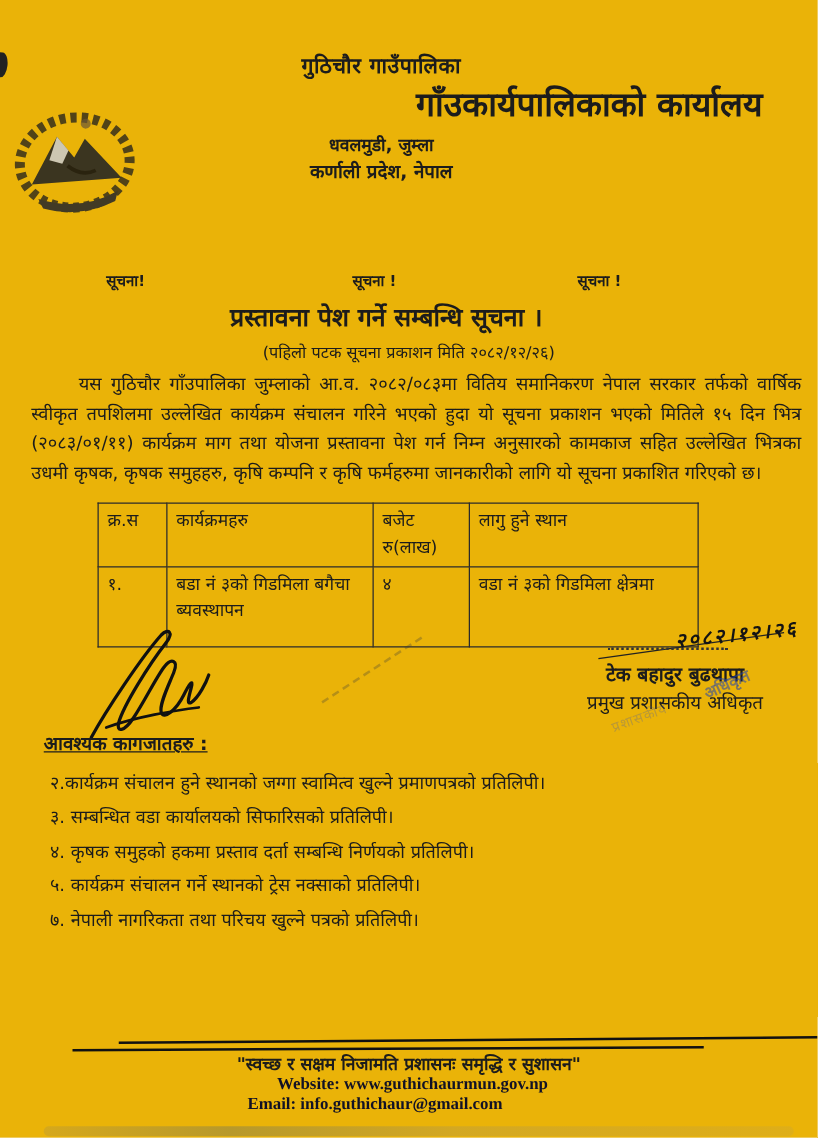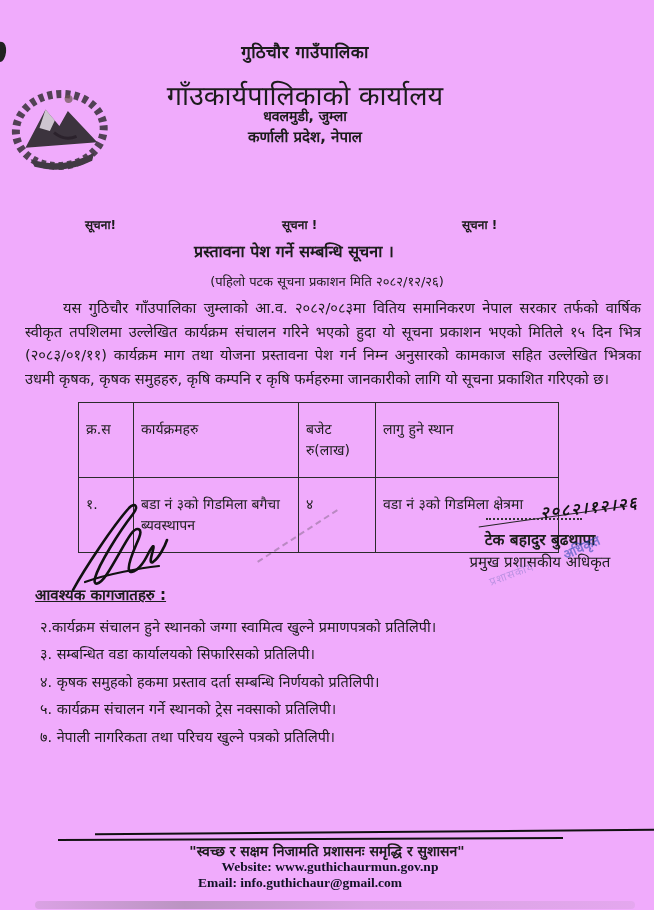--- a/index.html
+++ b/index.html
@@ -1,39 +1,39 @@
 <!DOCTYPE html>
 <html><head>
 <meta charset="utf-8">
 <style>
   html,body{margin:0;padding:0;}
   body{
     width:654px;height:910px;background:#f6f6f4;
     font-family:"DejaVu Sans","Liberation Sans",sans-serif;
     color:#1c1c1c;position:relative;overflow:hidden;
   }
-  .page{position:absolute;left:0;top:0;width:654px;height:910px;background:#f0abfc;}
+  .page{position:absolute;left:0;top:0;width:654px;height:910px;background:#eab308;}
   .abs{position:absolute;}
   .center{text-align:center;}
   
   .muni{left:0;top:40px;width:610px;font-size:17px;font-weight:bold;letter-spacing:.5px;}
-  .office{left:0;top:76px;width:610px;font-size:27px;font-weight:normal;}
+  .office{left:0;top:64px;width:610px;font-size:27px;font-weight:bold;text-align:right;}
   .addr{left:0;top:106px;width:610px;font-size:14px;font-weight:bold;}
   .prov{left:0;top:126px;width:610px;font-size:15px;font-weight:bold;}
   
   .notice{font-size:12px;font-weight:bold;}
-  .title-line{left:0;top:240px;width:588px;font-size:16px;font-weight:bold;}
+  .title-line{left:15px;top:240px;width:588px;font-size:20px;font-weight:bold;}
   .pub-line{left:0;top:272px;width:654px;font-size:13px;}
   
   .bodytext{left:25px;top:296px;width:616px;font-size:14.6px;line-height:23.5px;
     text-align:justify;text-indent:38px;}
   
   table.notice-table{border-collapse:collapse;font-size:14px;}
   table.notice-table td,table.notice-table th{
-    border:1.4px solid #2b2b2b;padding:16px 7px;vertical-align:top;text-align:left;
+    border:1.4px solid #2b2b2b;padding:4px 7px;vertical-align:top;text-align:left;
     font-weight:normal;line-height:21px;}
   
   .sig-svg{left:55px;top:498px;}
   .ghost-dash{left:250px;top:535px;width:95px;border-top:2px dashed rgba(60,60,60,.3);
     transform:rotate(-33deg);}
   .slant-line{left:478px;top:516px;width:150px;border-top:1.6px solid #222;
     transform:rotate(-8deg);}
   .dotline{left:486px;top:508px;width:96px;border-bottom:2px dotted #333;height:10px;}
   .hand-date{left:540px;top:496px;font-size:16px;font-weight:bold;font-style:italic;
     transform:rotate(-6deg);letter-spacing:2px;color:#141414;}

